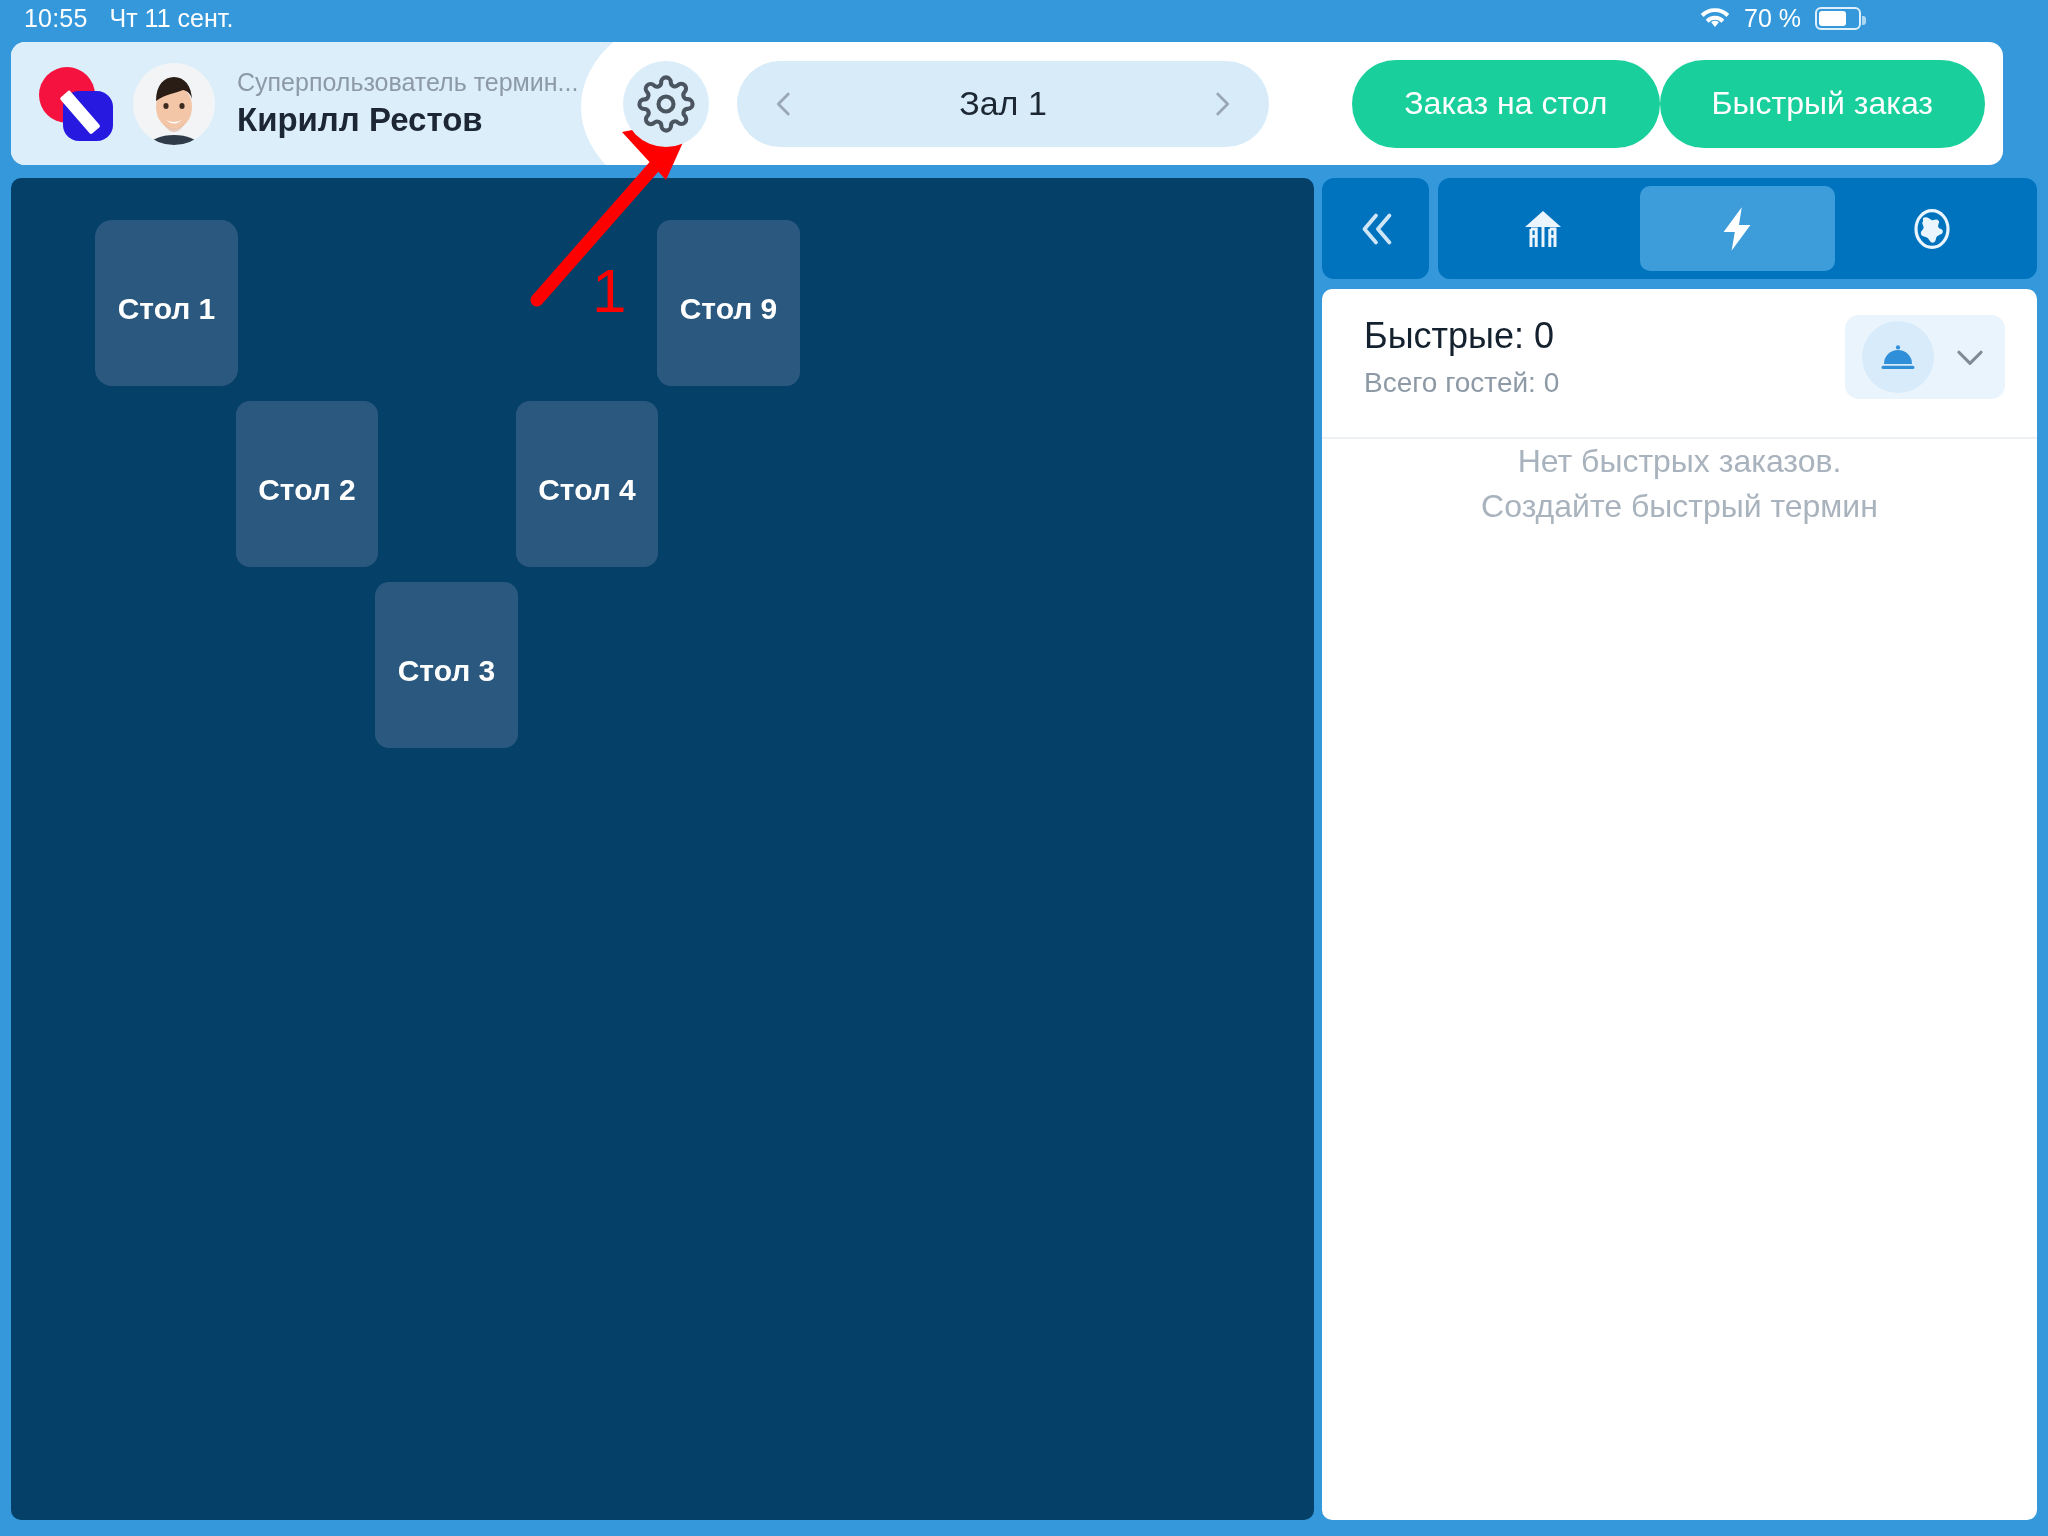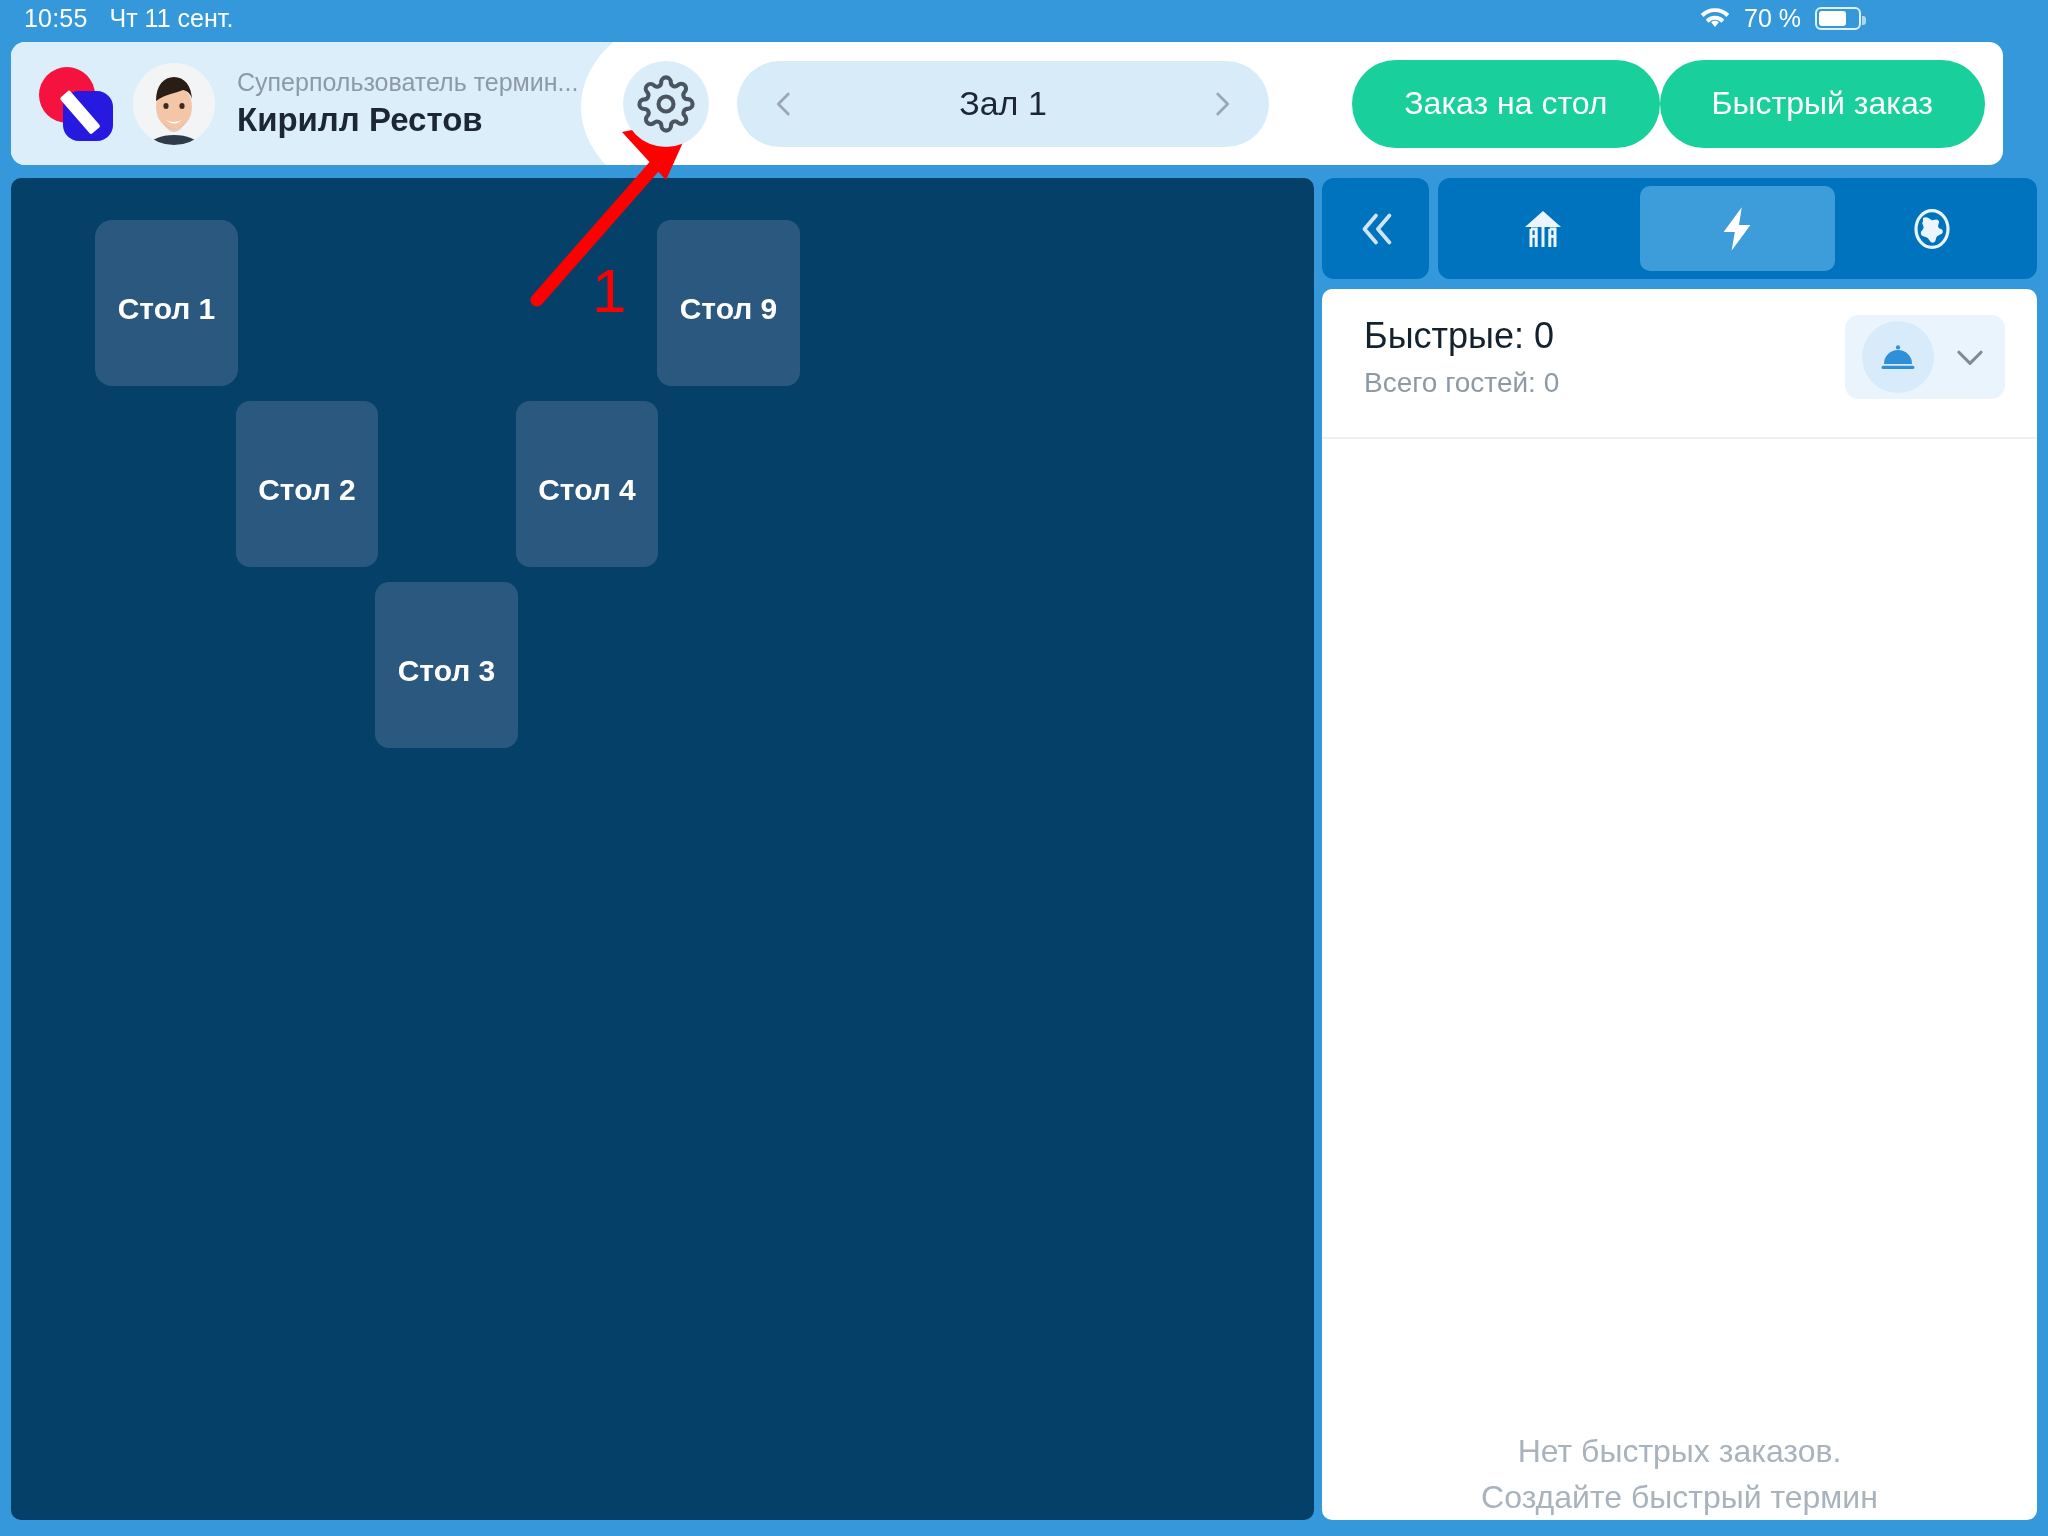--- a/index.html
+++ b/index.html
@@ -198,21 +198,21 @@
     display:flex; align-items:center; justify-content: space-around;
     padding: 0 8px;
   }
   .cloche-circle {
     width: 72px; height: 72px; border-radius: 50%;
     background: #d8ebfa;
     display:flex; align-items:center; justify-content:center;
   }
   .rcard-body {
     flex: 1 1 auto;
-    display: flex; align-items: flex-end; justify-content: center;
+    display: flex; align-items: flex-start; justify-content: center;
   }
   .empty-msg {
     text-align: center; color: #a9b3bd; font-size: 32px; line-height: 1.42;
   }
 
   
   .annot { position: absolute; left: 0; top: 0; width: 2048px; height: 1536px; pointer-events: none; }
   .annot-num {
     position: absolute; left: 592px; top: 255px;
     color: #ff0000; font-size: 62px; font-weight: 400;

